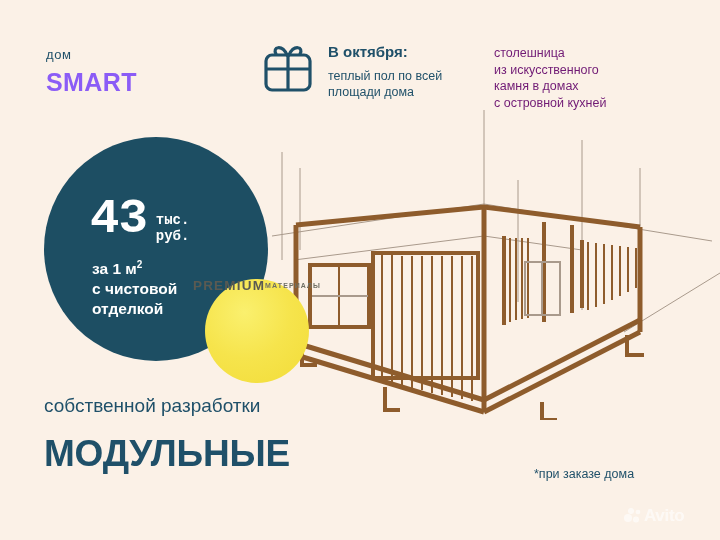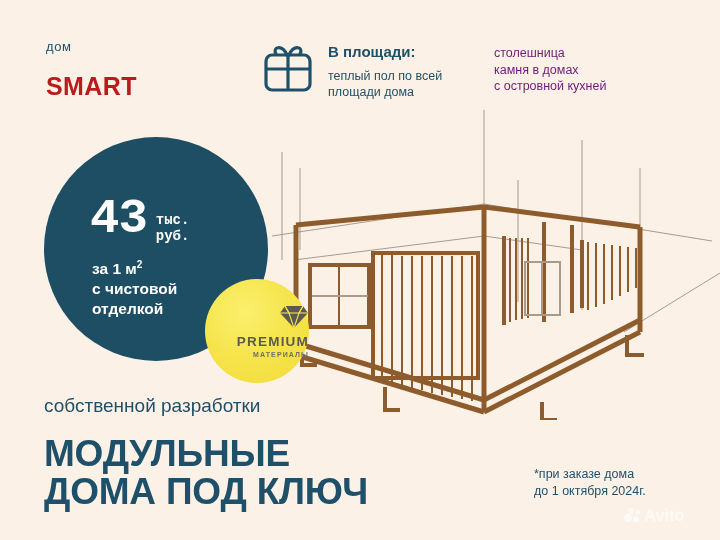--- a/index.html
+++ b/index.html
@@ -27,34 +27,34 @@
     left: 272px;
     top: 110px;
     width: 448px;
     height: 310px;
   }
 
   
   .brand {
     position: absolute;
     left: 46px;
-    top: 40px;
+    top: 48px;
     line-height: 1;
   }
   .brand-small {
     font-size: 13px;
     letter-spacing: 0.6px;
     color: #1f5069;
     font-weight: 400;
   }
   .brand-big {
-    margin-top: 21px;
+    margin-top: 9px;
     font-size: 25px;
     letter-spacing: 0.4px;
-    color: #b91c1c;
+    color: #8b5cf6;
     font-weight: 700;
   }
 
   
   .gift-wrap {
     position: absolute;
     left: 262px;
     top: 40px;
     display: flex;
     align-items: flex-start;
@@ -140,22 +140,21 @@
   
   .premium-badge {
     position: absolute;
     left: 205px;
     top: 279px;
     width: 104px;
     height: 104px;
     border-radius: 50%;
     background: radial-gradient(circle at 38% 32%, #faf06e 0%, #f6e44c 48%, #f2dc38 100%);
     display: flex;
-    flex-direction: column;
-    align-items: flex-end;
+    align-items: flex-start;
     justify-content: center;
   }
   .diamond-icon {
     width: 30px;
     height: 26px;
     margin-bottom: 5px;
   }
   .premium-title {
     font-size: 13.5px;
     font-weight: 700;
@@ -323,30 +322,31 @@
 
   <div class="gift-wrap">
     <svg class="gift-icon" viewBox="0 0 52 52">
       <path d="M14 13 C10 6, 20 3, 25 14" stroke="#1f5069" stroke-width="3.2" fill="none" stroke-linecap="round"></path>
       <path d="M38 13 C42 6, 32 3, 27 14" stroke="#1f5069" stroke-width="3.2" fill="none" stroke-linecap="round"></path>
       <rect x="4" y="14" width="44" height="35" rx="6" stroke="#1f5069" stroke-width="3.2" fill="none"></rect>
       <line x1="4" y1="28" x2="48" y2="28" stroke="#1f5069" stroke-width="3.2"></line>
       <line x1="26" y1="14" x2="26" y2="49" stroke="#1f5069" stroke-width="3.2"></line>
     </svg>
     <div class="gift-text">
-      <div class="gift-title">В площади:</div>
+      <div class="gift-title">В октября:</div>
       <div class="gift-sub">
         <div>теплый пол по всей</div>
         <div>площади дома</div>
       </div>
     </div>
   </div>
 
   <div class="feature-note">
     <div>столешница</div>
+    <div>из искусственного</div>
     <div>камня в домах</div>
     <div>с островной кухней</div>
   </div>
 
   <div class="price-circle">
     <div class="price-row">
       <div class="price-value">43</div>
       <div class="price-units">
         <div>тыс.</div>
         <div>руб.</div>
@@ -367,27 +367,25 @@
       <path d="M10 9 L6 2 M20 9 L24 2" fill="none" stroke="#f6e44c" stroke-width="1.1"></path>
     </svg>
     <div class="premium-title">PREMIUM</div>
     <div class="premium-sub">МАТЕРИАЛЫ</div>
   </div>
 
   <div class="headline-wrap">
     <div class="headline-kicker">собственной разработки</div>
     <div class="headline-main">
       <div>МОДУЛЬНЫЕ</div>
-      <div>ДОМА ПОД КЛЮЧ</div>
     </div>
   </div>
 
   <div class="footnote">
     <div>*при заказе дома</div>
-    <div>до 1 октября 2024г.</div>
   </div>
 
   <div class="watermark">
     <svg class="wm-dots" viewBox="0 0 17 17">
       <circle cx="4" cy="11" r="4" fill="#ffffff"></circle>
       <circle cx="12" cy="12.5" r="3" fill="#ffffff"></circle>
       <circle cx="7" cy="4" r="3" fill="#ffffff"></circle>
       <circle cx="14" cy="5" r="2.3" fill="#ffffff"></circle>
     </svg>
     <span class="wm-text">Avito</span>

